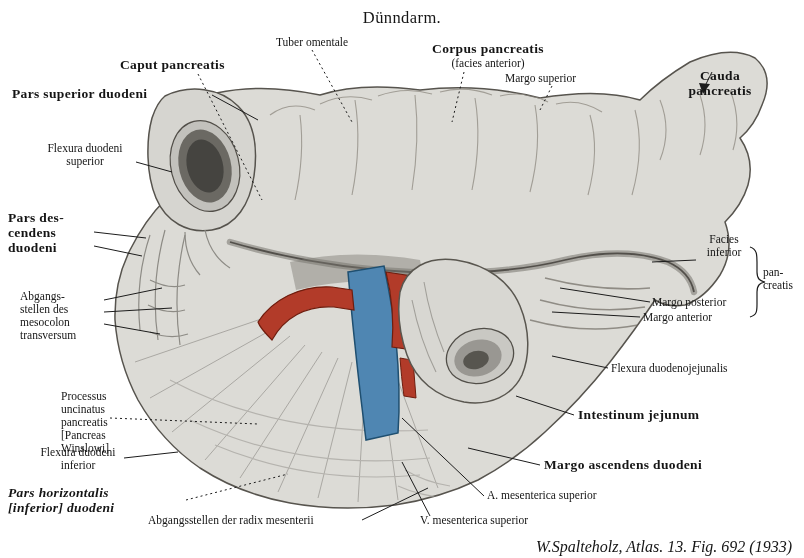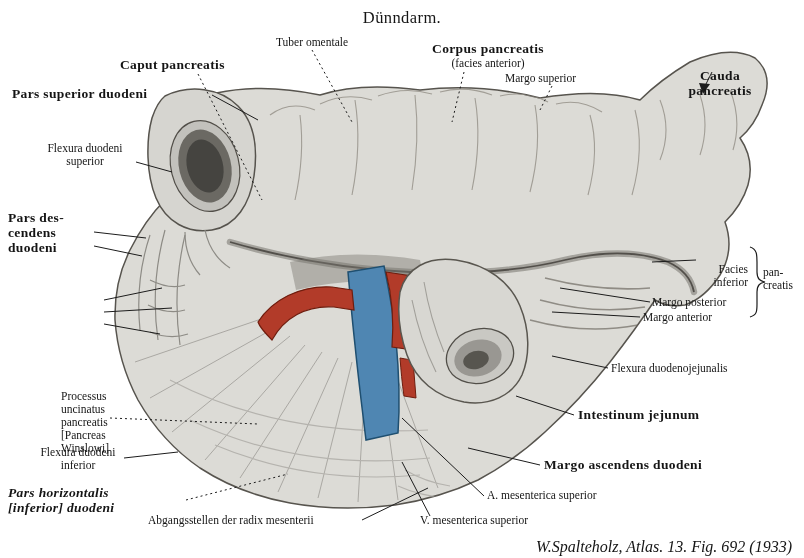--- a/index.html
+++ b/index.html
@@ -172,21 +172,25 @@
   <div class="lbl s ctr" style="left:424px;top:57px;width:128px;">(facies anterior)</div>
   <div class="lbl b ctr" style="left:668px;top:20px;width:104px;margin-top:48px;">Cauda
 pancreatis</div>
   <div class="lbl s" style="left:505px;top:72px;text-align:right;">Margo superior</div>
   <div class="lbl b" style="left:12px;top:86px;">Pars superior duodeni</div>
   <div class="lbl s ctr" style="left:34px;top:142px;width:102px;">Flexura duodeni
 superior</div>
   <div class="lbl b" style="left:8px;top:210px;">Pars des-
 cendens
 duodeni</div>
-  <div class="lbl s ctr" style="left:700px;top:263px;width:48px;text-align:right;">Facies
+  <div class="lbl s" style="left:20px;top:290px;">Abgangs-
+stellen des
+mesocolon
+transversum</div>
+  <div class="lbl s ctr" style="left:700px;top:233px;width:48px;">Facies
 inferior</div>
   <div class="lbl s" style="left:763px;top:266px;">pan-
 creatis</div>
   <div class="lbl s" style="left:652px;top:296px;">Margo posterior</div>
   <div class="lbl s" style="left:643px;top:311px;">Margo anterior</div>
   <div class="lbl s" style="left:611px;top:362px;">Flexura duodenojejunalis</div>
   <div class="lbl b" style="left:578px;top:407px;">Intestinum jejunum</div>
   <div class="lbl s" style="left:26px;top:390px;margin-left:35px;">Processus
 uncinatus
 pancreatis

